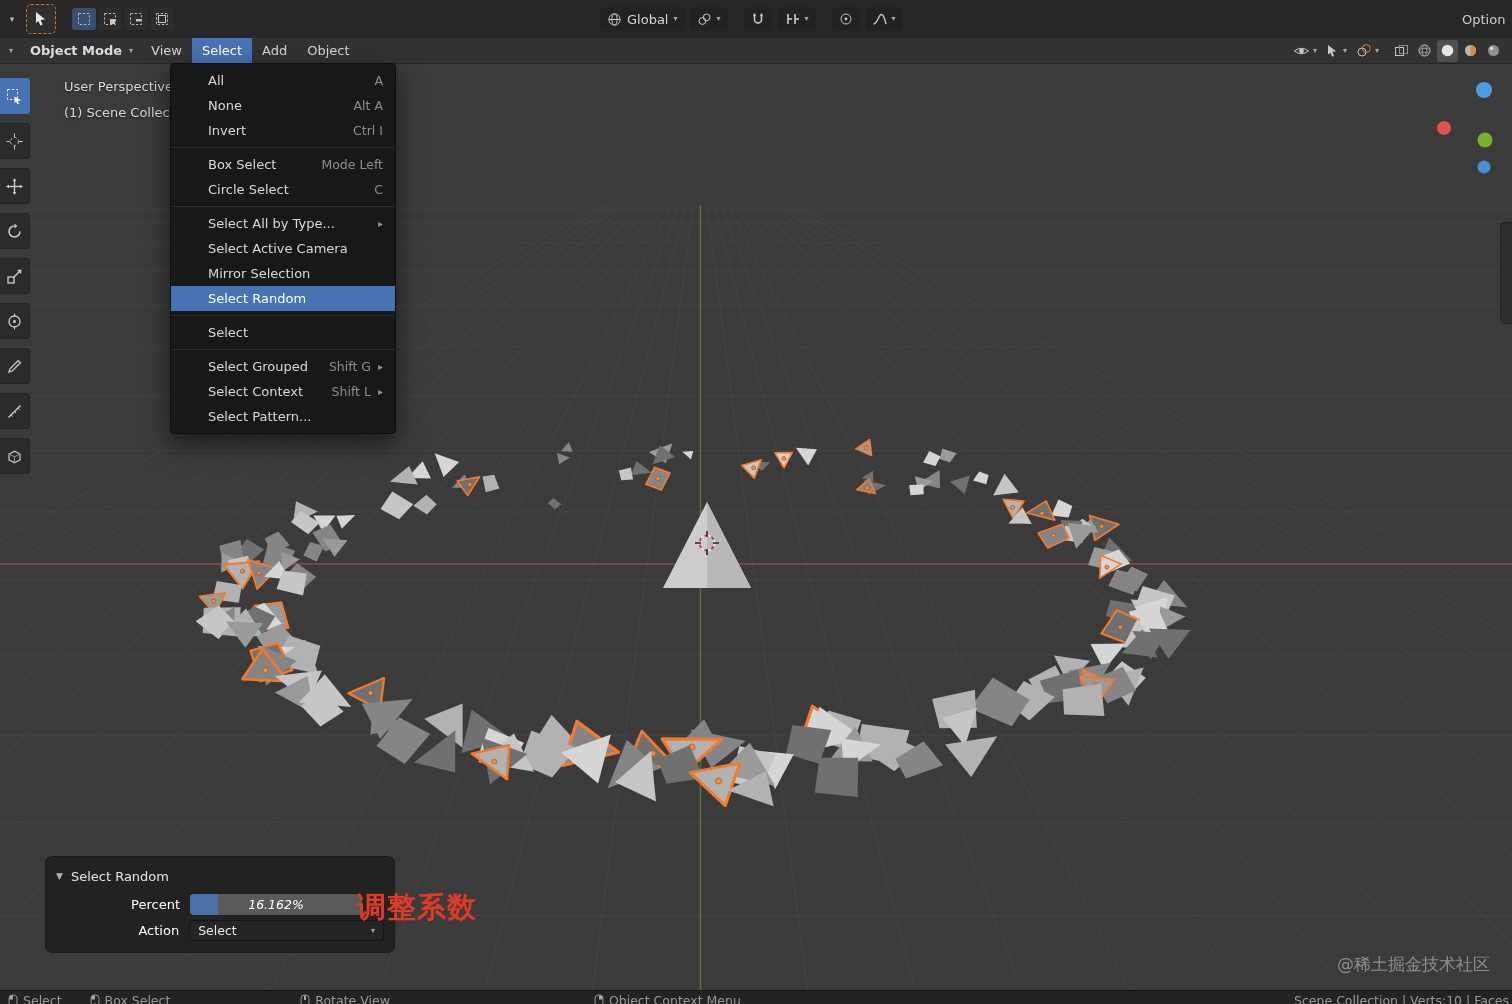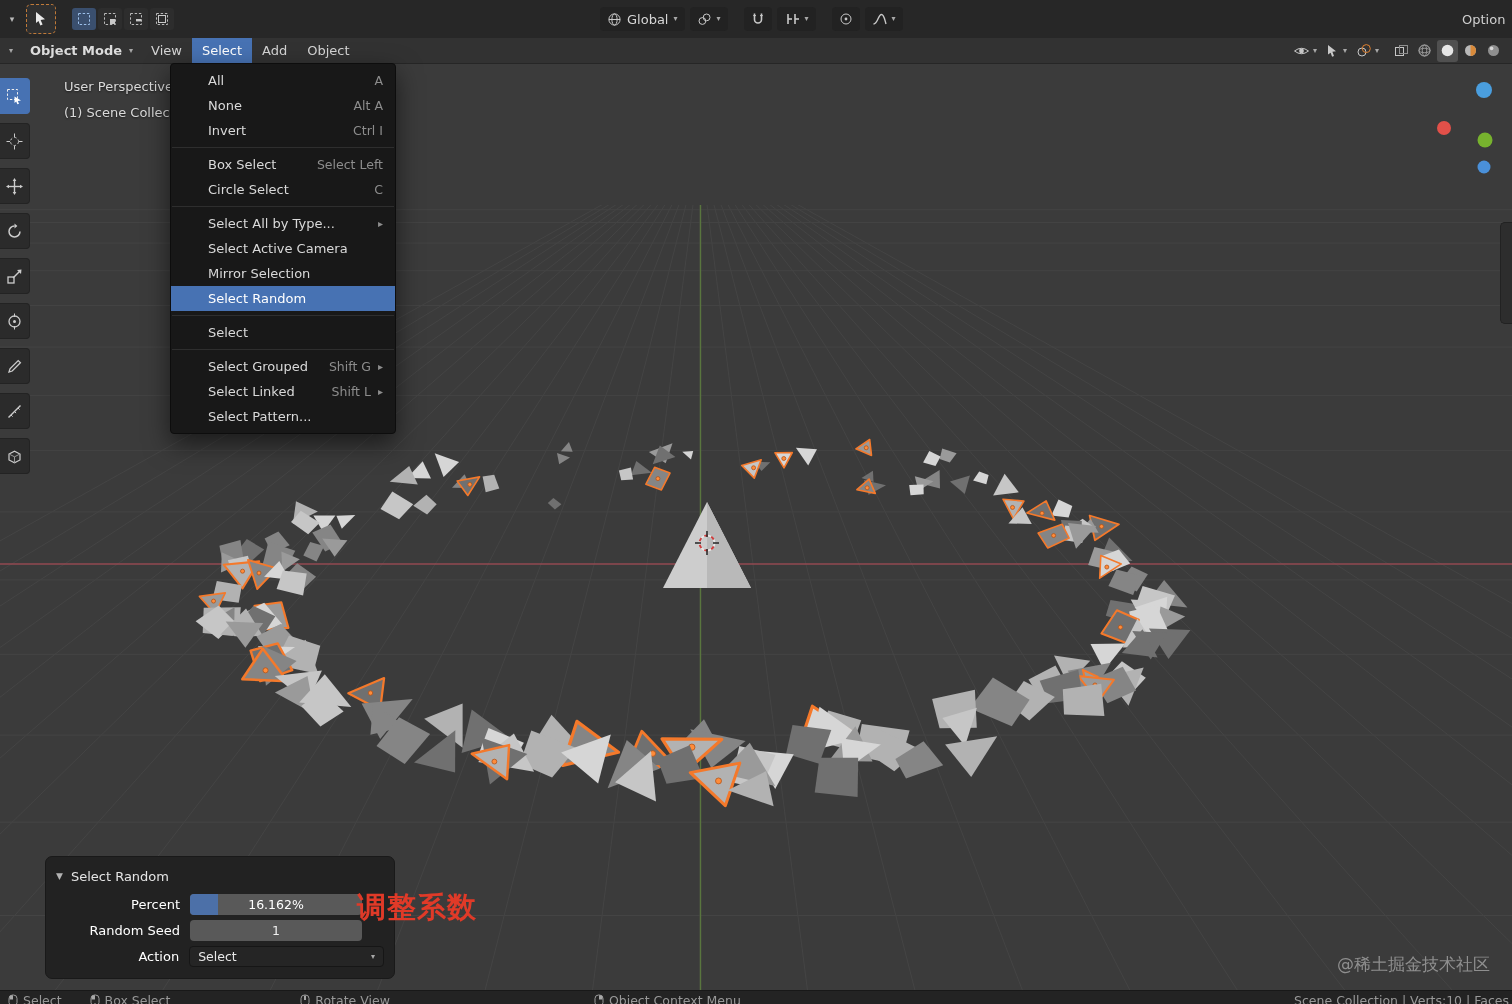--- a/index.html
+++ b/index.html
@@ -58,21 +58,21 @@
   
   .op-panel{position:absolute;left:45px;top:856px;width:350px;background:rgba(33,33,33,.95);
             border:1px solid #191919;border-radius:7px;z-index:6;padding:6px 10px 11px;box-sizing:border-box;}
   .op-header{display:flex;align-items:center;gap:8px;height:26px;color:#e4e4e4;}
   .op-tri{font-size:9px;color:#b3b3b3;}
   .op-row{display:flex;align-items:center;margin-top:5px;}
   .op-label{width:124px;text-align:right;margin-right:10px;color:#ffffff;}
   .slider{position:relative;width:172px;height:21px;background:#595959;border-radius:4px;overflow:hidden;
           display:flex;align-items:center;justify-content:center;color:#fff;font-size:12.5px;}
   .slider-fill{position:absolute;left:0;top:0;bottom:0;background:#4c70a8;}
-  .slider-text{position:relative;}
+  .slider-text{position:relative;font-style:italic;}
   .field{width:172px;height:21px;background:#595959;border-radius:4px;display:flex;align-items:center;
          justify-content:center;color:#f0f0f0;font-size:12.5px;}
   .dropdown{width:196px;height:21px;background:#252525;border:1px solid #161616;border-radius:4px;
             display:flex;align-items:center;padding:0 8px;color:#e8e8e8;font-size:12.5px;box-sizing:border-box;}
   .dropdown .chev{margin-left:auto;}
   
   .annotation{position:absolute;left:357px;top:888px;font-size:29px;font-weight:bold;z-index:7;letter-spacing:1px;}
   .watermark{position:absolute;right:22px;top:953px;color:#8f8f8f;font-size:17px;z-index:6;}
   
   .statusbar{position:absolute;left:0;top:990px;width:100%;height:14px;background:#232323;
@@ -646,21 +646,21 @@
       </div>
       <div class="menu-item">
         <span>Invert</span>
         <span class="mi-fill"></span>
         <span class="mi-short">Ctrl I</span>
       </div>
       <div class="menu-sep"></div>
       <div class="menu-item">
         <span>Box Select</span>
         <span class="mi-fill"></span>
-        <span class="mi-short">Select Left</span>
+        <span class="mi-short">Mode Left</span>
       </div>
       <div class="menu-item">
         <span>Circle Select</span>
         <span class="mi-fill"></span>
         <span class="mi-short">C</span>
       </div>
       <div class="menu-sep"></div>
       <div class="menu-item">
         <span>Select All by Type...</span>
         <span class="mi-fill"></span>
@@ -684,21 +684,21 @@
         <span class="mi-fill"></span>
       </div>
       <div class="menu-sep"></div>
       <div class="menu-item">
         <span>Select Grouped</span>
         <span class="mi-fill"></span>
         <span class="mi-short">Shift G</span>
         <span class="mi-sub">▸</span>
       </div>
       <div class="menu-item">
-        <span>Select Linked</span>
+        <span>Select Context</span>
         <span class="mi-fill"></span>
         <span class="mi-short">Shift L</span>
         <span class="mi-sub">▸</span>
       </div>
       <div class="menu-item">
         <span>Select Pattern...</span>
         <span class="mi-fill"></span>
       </div>
     </div>
 
@@ -709,26 +709,20 @@
       <span>Select Random</span>
     </div>
     <div class="op-row">
       <div class="op-label">Percent</div>
       <div class="slider">
         <div class="slider-fill" id="percent-fill" style="width: 16.2%;"></div>
         <span class="slider-text">16.162%</span>
       </div>
     </div>
     <div class="op-row">
-      <div class="op-label">Random Seed</div>
-      <div class="field">
-        <span>1</span>
-      </div>
-    </div>
-    <div class="op-row">
       <div class="op-label">Action</div>
       <div class="dropdown">
         <span>Select</span>
         <span class="chev">▾</span>
       </div>
     </div>
   </div>
 
   <div class="annotation" id="annotation" style="color: rgb(224, 58, 40);">调整系数</div>
 

